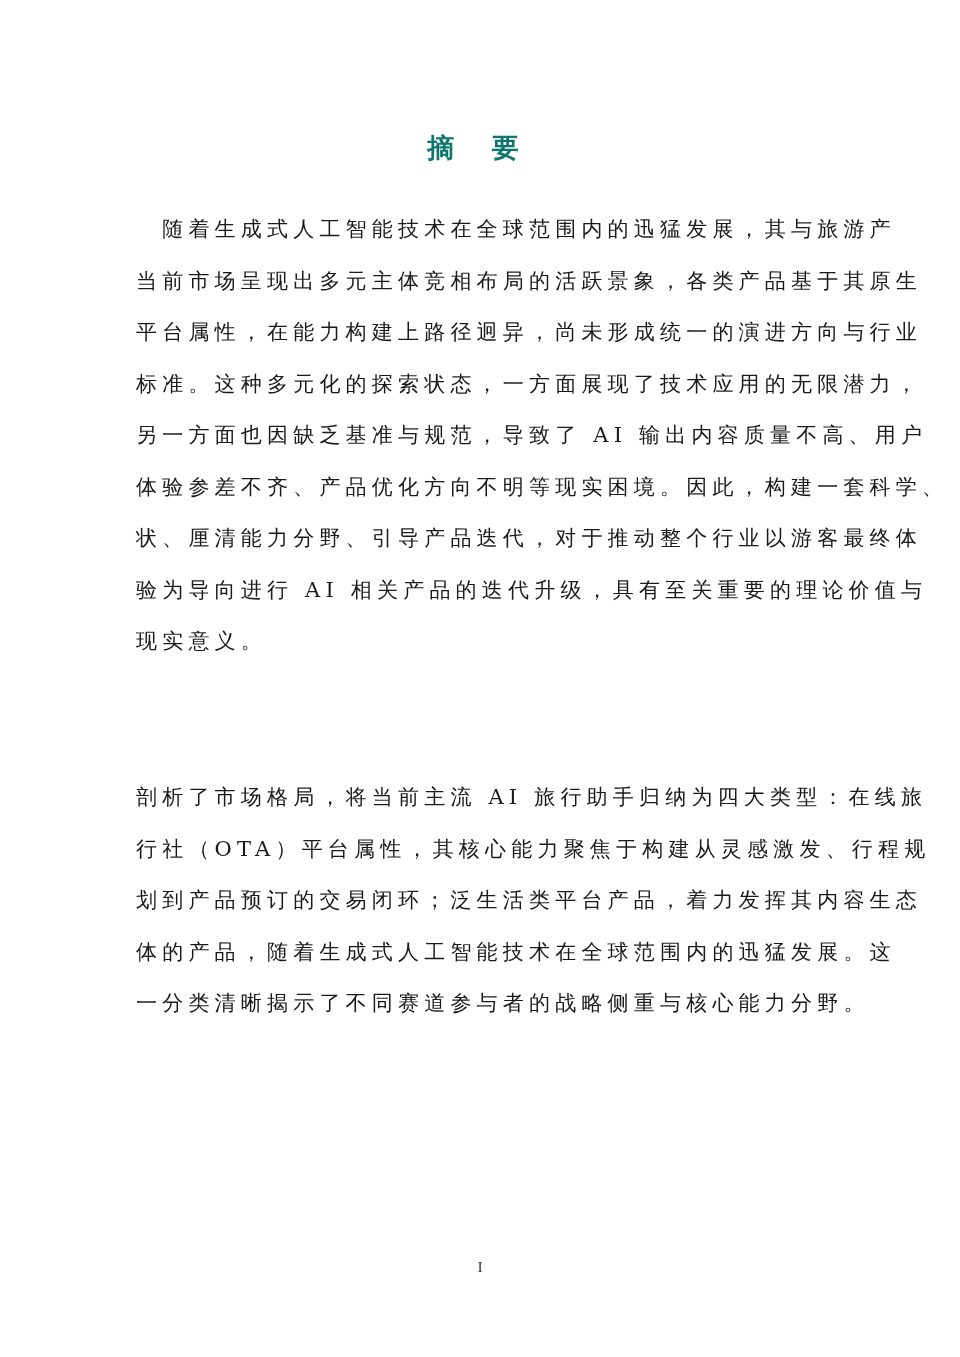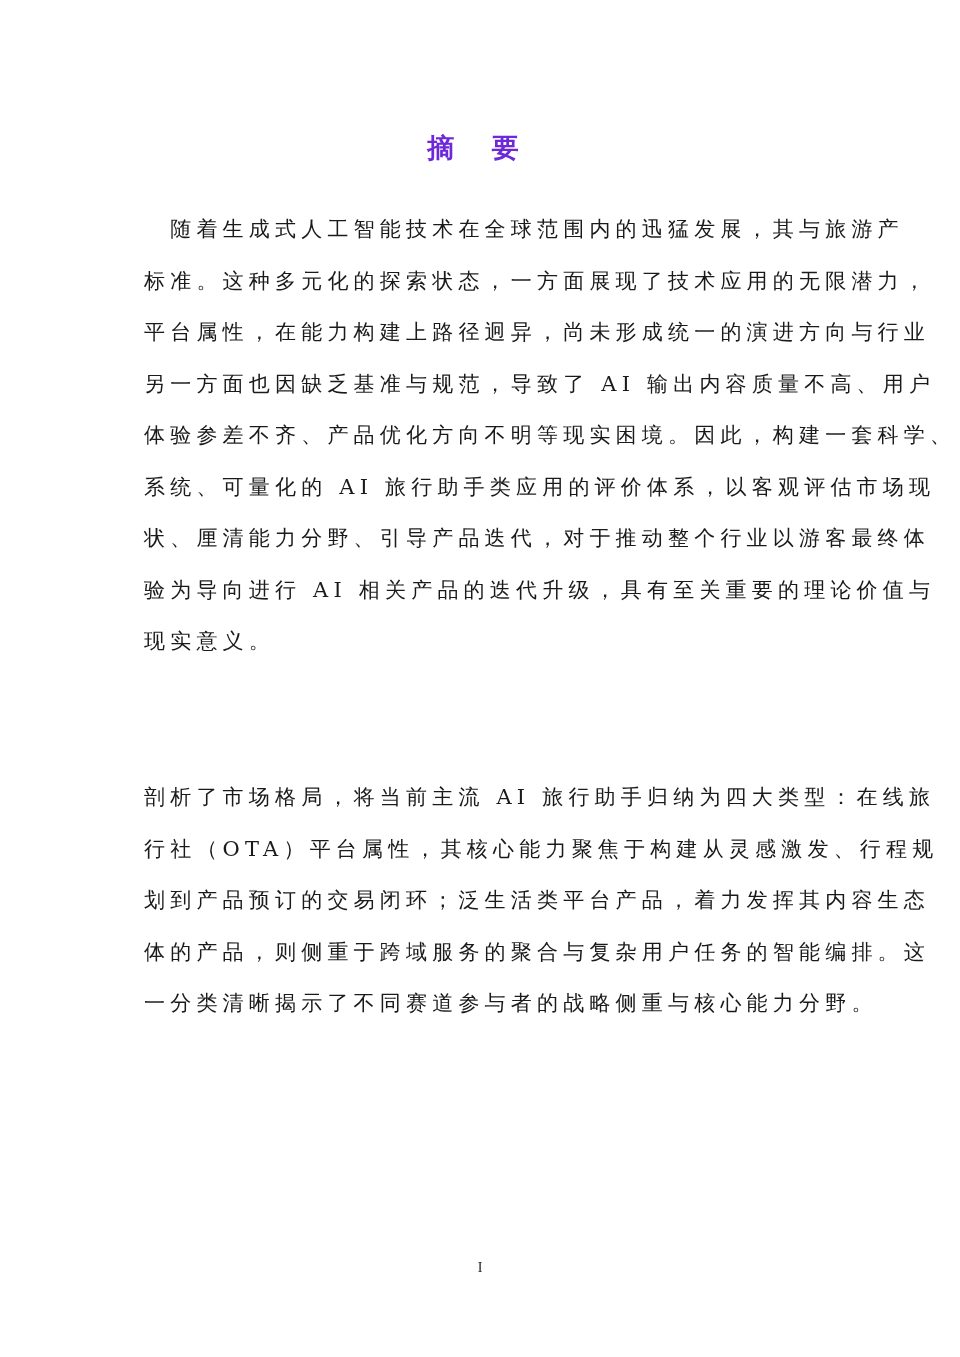--- a/index.html
+++ b/index.html
@@ -25,25 +25,25 @@
       position: absolute;
       top: 128px;
       left: 0;
       width: 960px;
       text-align: center;
       font-family: "DejaVu Sans", "Liberation Sans", sans-serif;
       font-weight: bold;
       font-size: 27px;
       letter-spacing: 14px;
       line-height: 40px;
-      color: #6d28d9;
+      color: #0f766e;
     }
     .body-text {
       position: absolute;
-      left: 144px;
+      left: 136px;
       width: 666px;
     }
     .line {
       display: block;
       height: 51.5px;
       line-height: 51.5px;
       font-size: 21px;
       letter-spacing: 5.2px;
       white-space: nowrap;
       overflow: visible;
@@ -67,32 +67,32 @@
     }
   </style>
 </head>
 <body>
 
 <div class="page">
   <div class="title">摘 要</div>
 
   <div class="body-text para1">
     <span class="line">　随着生成式人工智能技术在全球范围内的迅猛发展，其与旅游产</span>
+    <span class="line">当前市场呈现出多元主体竞相布局的活跃景象，各类产品基于其原生</span>
+    <span class="line">平台属性，在能力构建上路径迥异，尚未形成统一的演进方向与行业</span>
     <span class="line">标准。这种多元化的探索状态，一方面展现了技术应用的无限潜力，</span>
-    <span class="line">平台属性，在能力构建上路径迥异，尚未形成统一的演进方向与行业</span>
     <span class="line">另一方面也因缺乏基准与规范，导致了 AI 输出内容质量不高、用户</span>
     <span class="line">体验参差不齐、产品优化方向不明等现实困境。因此，构建一套科学、</span>
-    <span class="line">系统、可量化的 AI 旅行助手类应用的评价体系，以客观评估市场现</span>
     <span class="line">状、厘清能力分野、引导产品迭代，对于推动整个行业以游客最终体</span>
     <span class="line">验为导向进行 AI 相关产品的迭代升级，具有至关重要的理论价值与</span>
     <span class="line last">现实意义。</span>
   </div>
 
   <div class="body-text para2">
     <span class="line">剖析了市场格局，将当前主流 AI 旅行助手归纳为四大类型：在线旅</span>
     <span class="line">行社（OTA）平台属性，其核心能力聚焦于构建从灵感激发、行程规</span>
     <span class="line">划到产品预订的交易闭环；泛生活类平台产品，着力发挥其内容生态</span>
-    <span class="line">体的产品，则侧重于跨域服务的聚合与复杂用户任务的智能编排。这</span>
+    <span class="line">体的产品，随着生成式人工智能技术在全球范围内的迅猛发展。这</span>
     <span class="line last">一分类清晰揭示了不同赛道参与者的战略侧重与核心能力分野。</span>
   </div>
 
   <div class="page-number">I</div>
 </div>
 
 </body></html>

